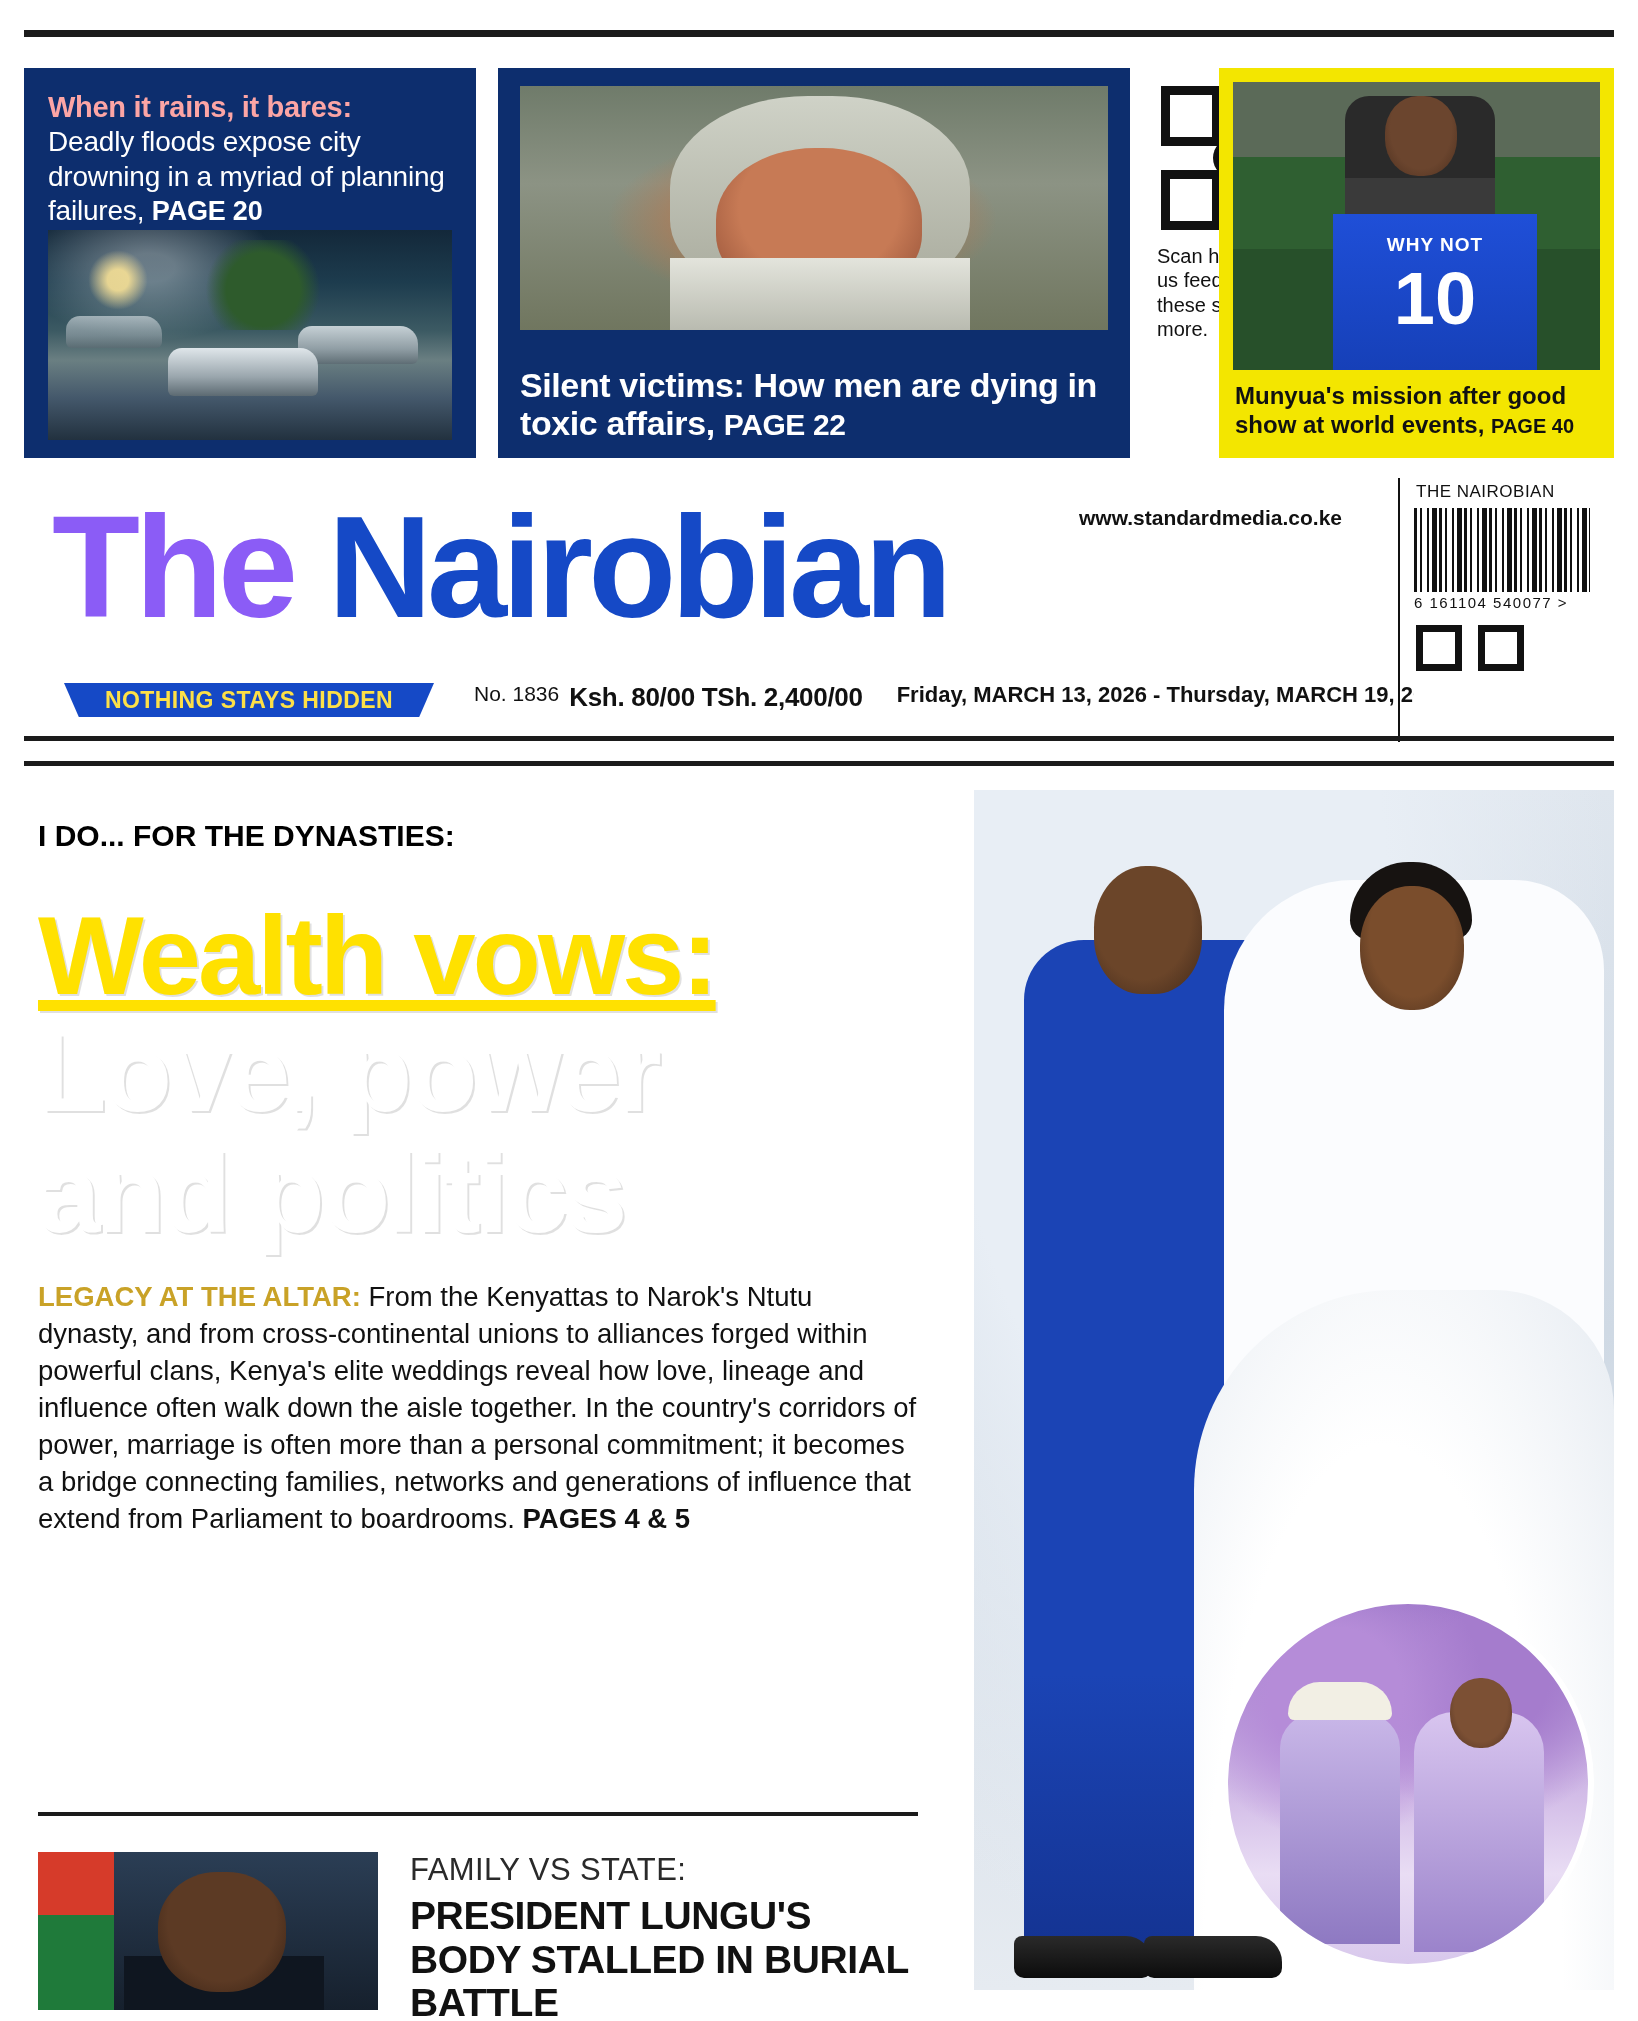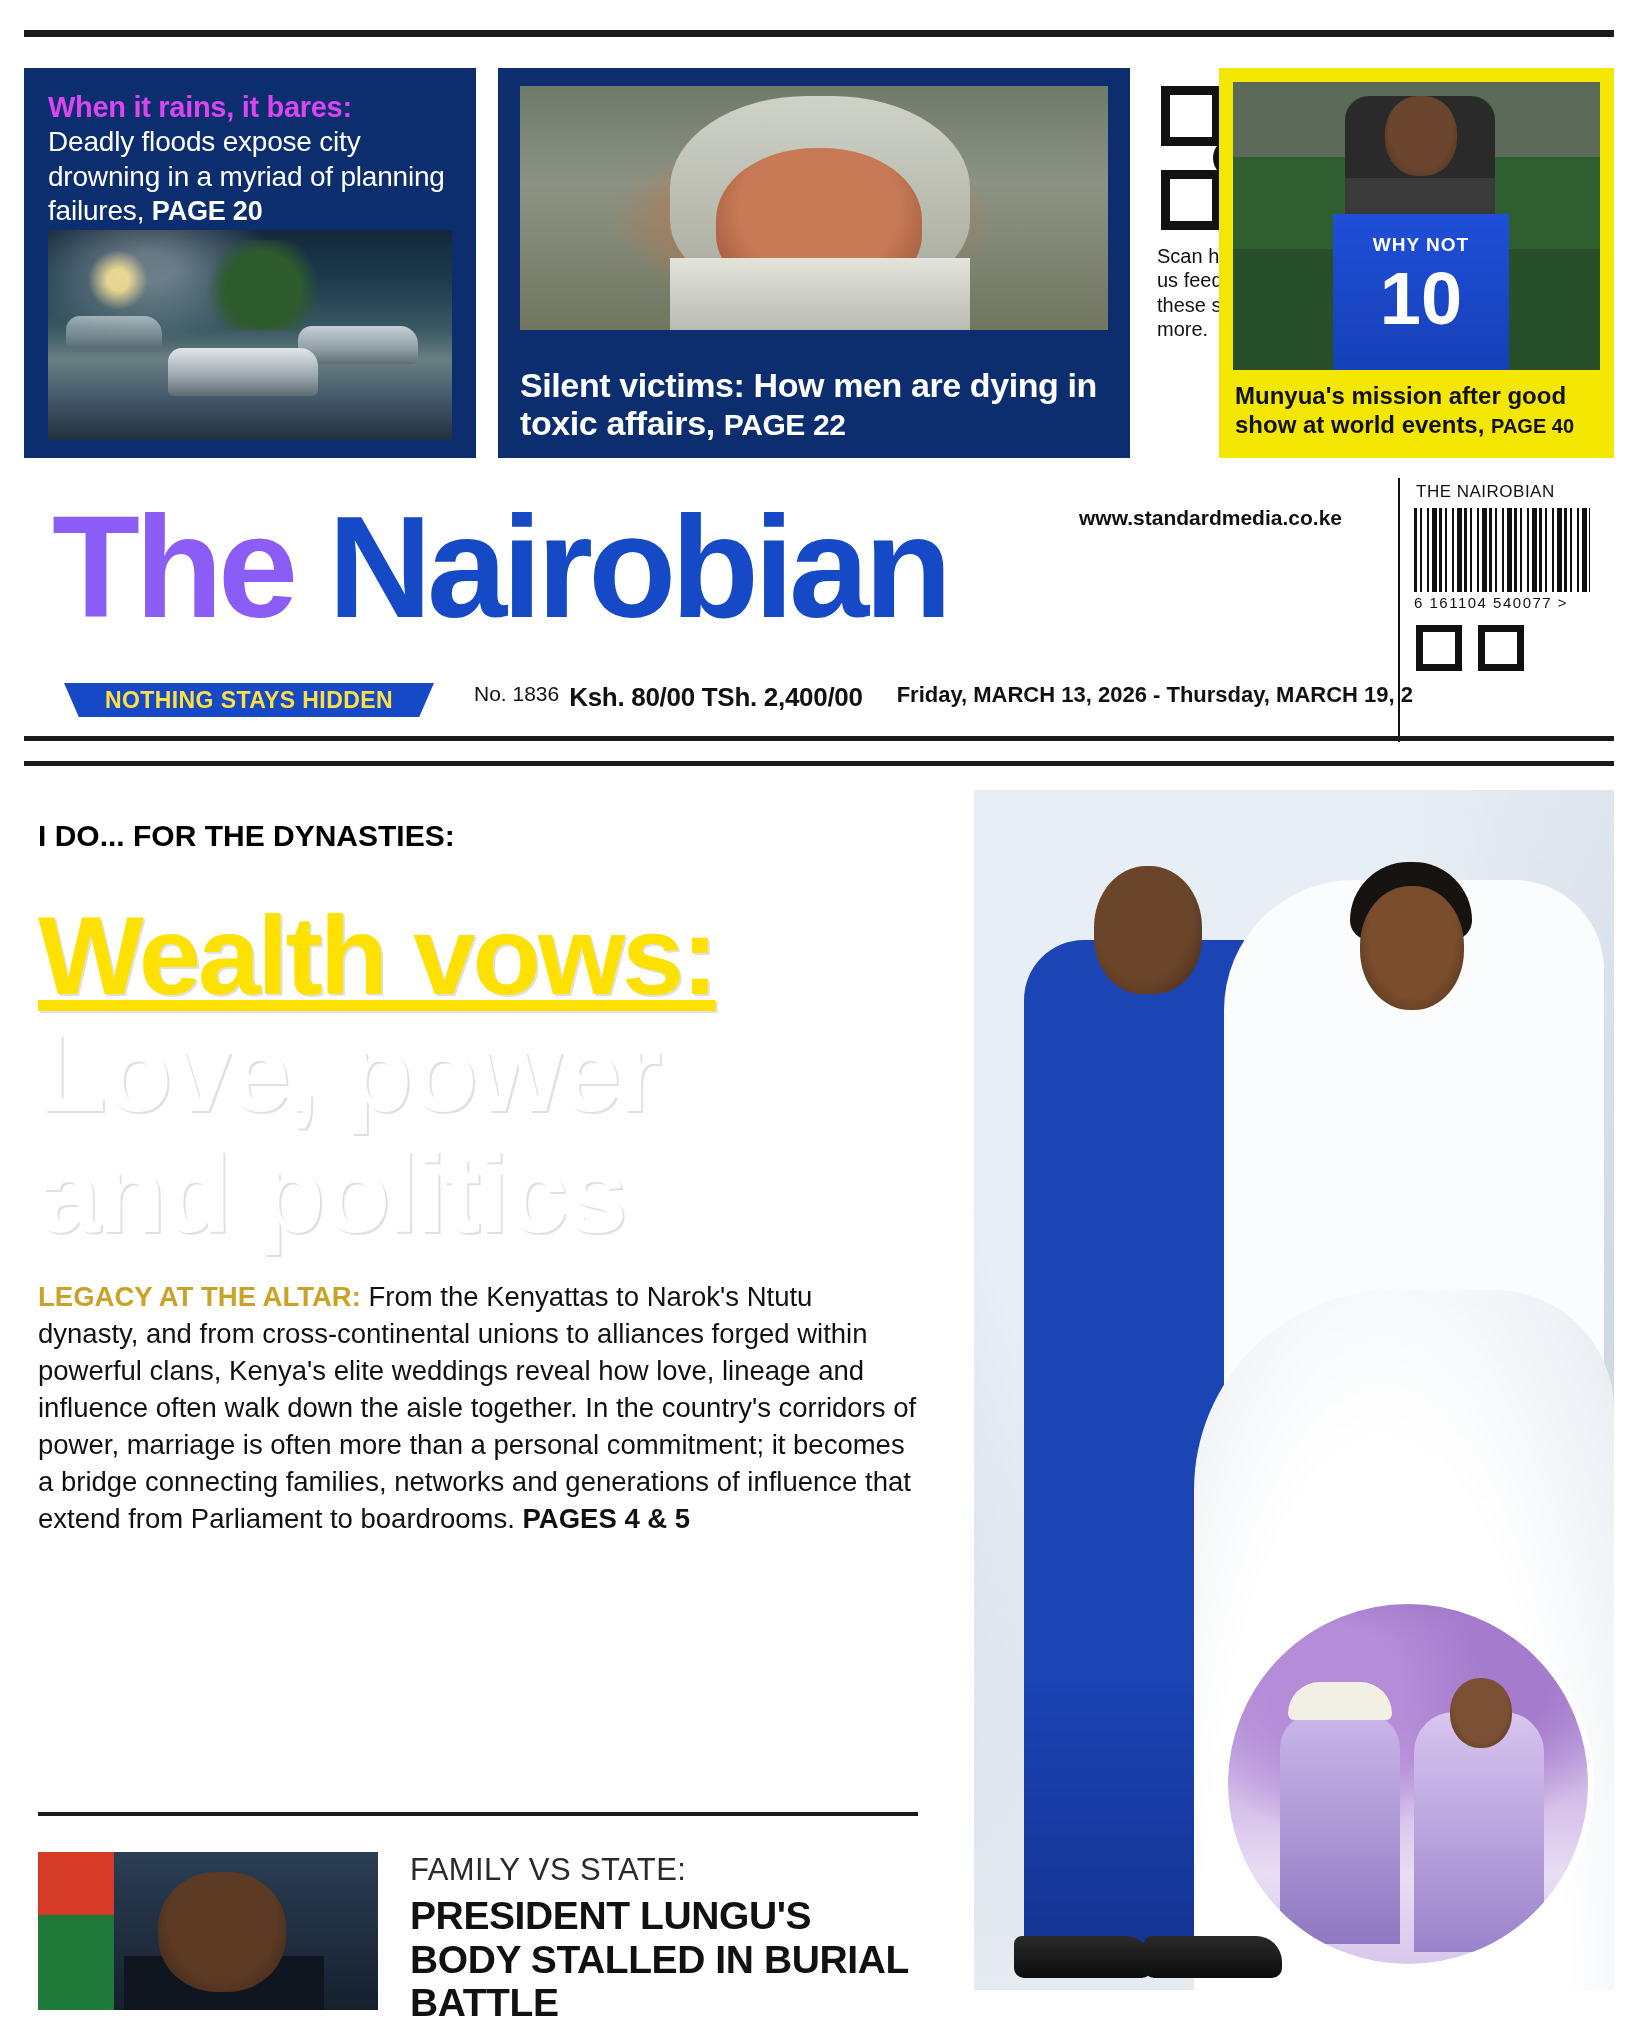--- a/index.html
+++ b/index.html
@@ -37,21 +37,21 @@
     position: absolute; left: 0; top: 0;
     width: 452px; height: 390px;
     background: #0d2e6e;
     overflow: hidden;
   }
   .teaser-flood .txt {
     padding: 22px 24px 0 24px;
     line-height: 1.22;
   }
   .teaser-flood .t1 {
-    color: #d946ef;
+    color: #fca5a5;
     font-weight: bold;
     font-size: 29px;
     letter-spacing: -0.3px;
   }
   .teaser-flood .t2 {
     color: #ffffff;
     font-size: 28px;
     letter-spacing: -0.2px;
   }
   .teaser-flood .pg {
@@ -171,21 +171,21 @@
     position:absolute; left:112px; top:14px; width:150px; height:274px;
     background: linear-gradient(#2a2a2a 0 30%, #3a3a3a 30% 100%);
     border-radius: 24px 24px 0 0;
   }
   .sport-photo .head {
     position:absolute; left:152px; top:14px; width:72px; height:80px;
     background: radial-gradient(ellipse at 50% 40%, #6b452e 0 60%, #4a2e1e 100%);
     border-radius: 46%;
   }
   .sport-photo .jersey {
-    position:absolute; left:100px; top:132px; width:176px; height:156px;
+    position:absolute; left:100px; top:132px; width:204px; height:156px;
     background: linear-gradient(#1f4fd8, #1640b8);
   }
   .sport-photo .jersey-txt {
     position:absolute; width:100%; text-align:center; top:20px;
     color:#fff; font-weight:bold; font-size:19px; letter-spacing:1px;
   }
   .sport-photo .jersey-num {
     position:absolute; width:100%; text-align:center; top:48px;
     color:#fff; font-weight:bold; font-size:74px; line-height:1;
   }

